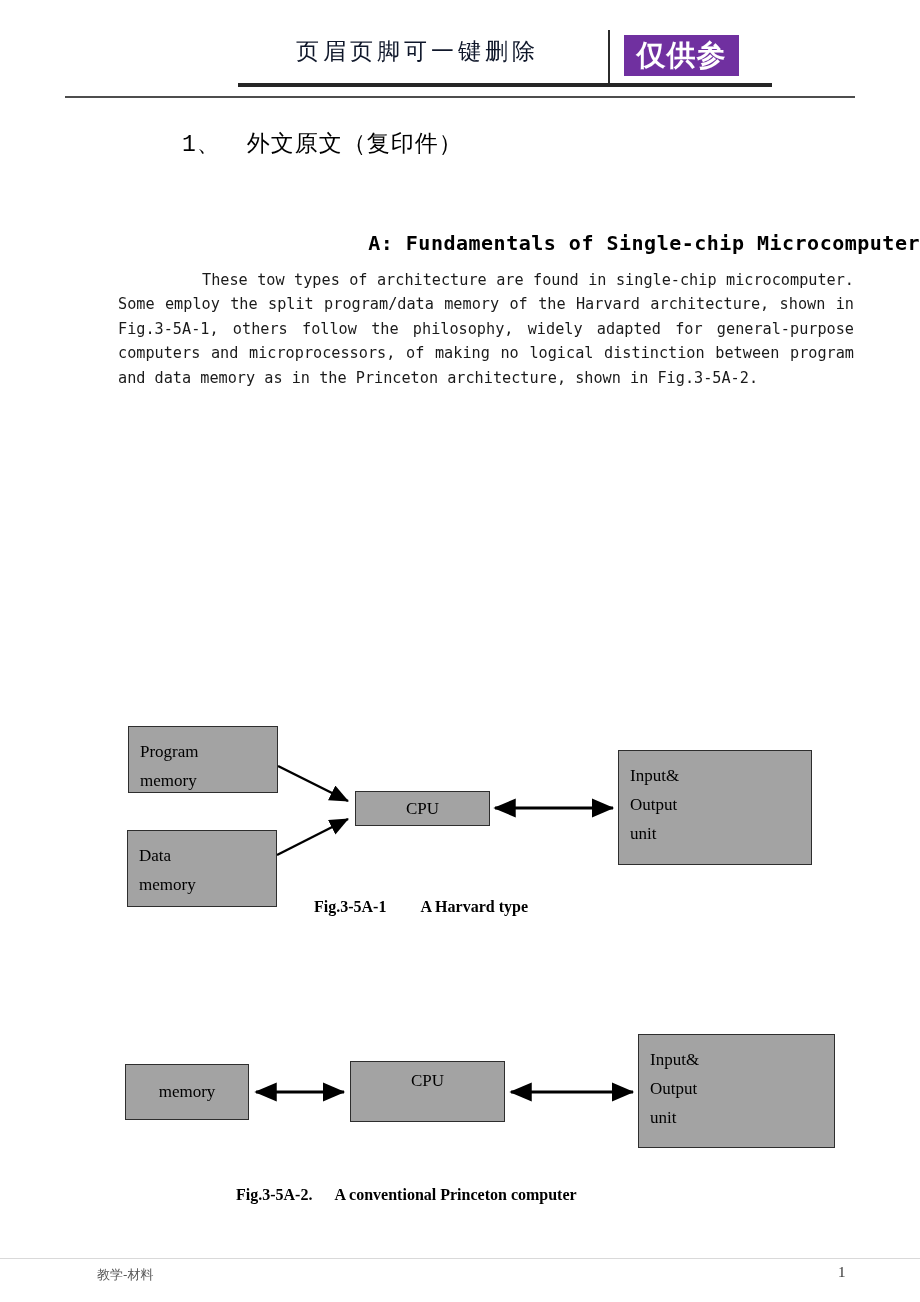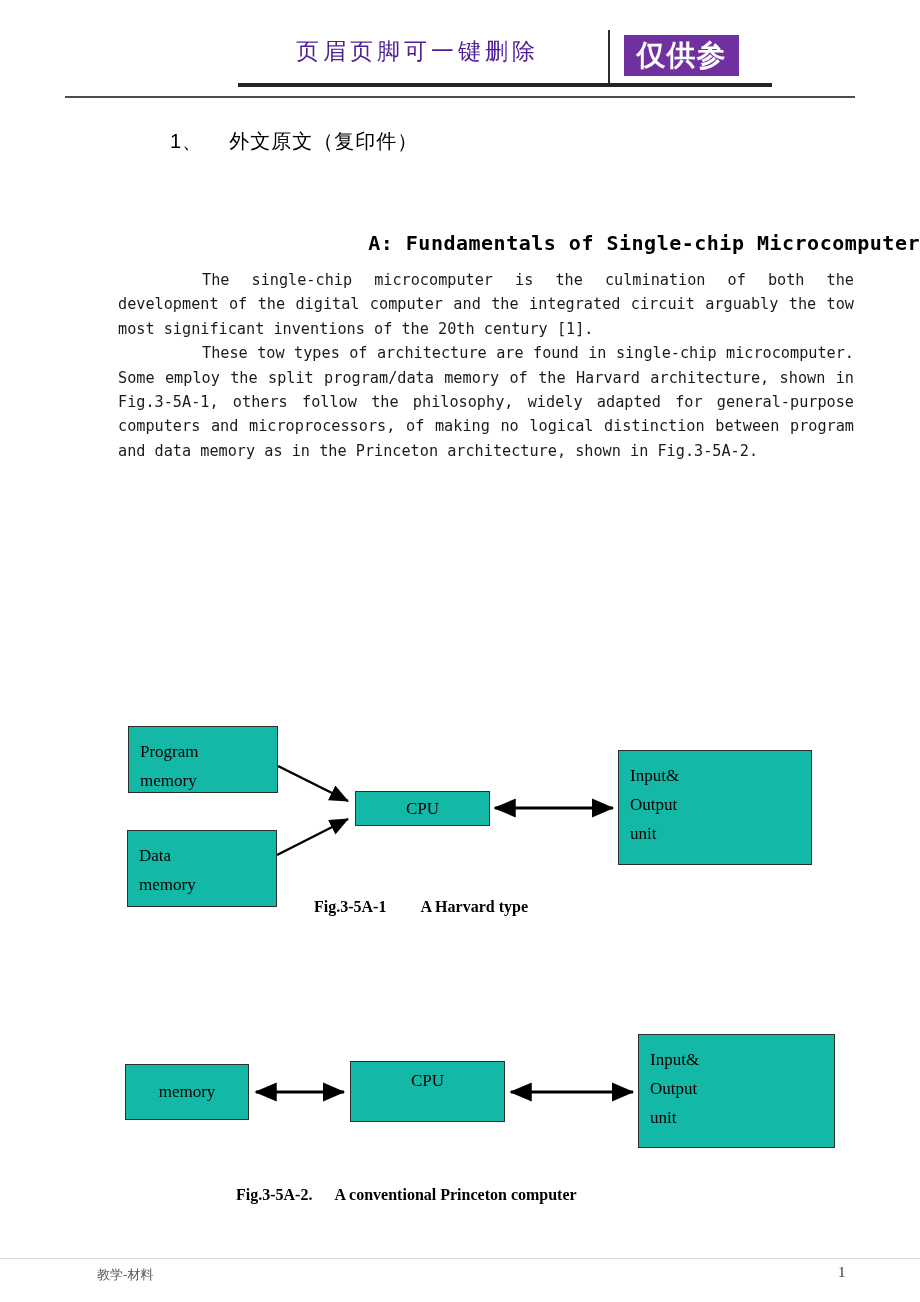--- a/index.html
+++ b/index.html
@@ -30,21 +30,21 @@
     width: 570px;
     height: 56px;
   }
   .header-watermark-text {
     position: absolute;
     left: 100px;
     top: 6px;
     font-family: "DejaVu Serif", "Liberation Serif", serif;
     font-size: 23px;
     letter-spacing: 4px;
-    color: #4c1d95;
+    color: #0f172a;
     white-space: nowrap;
   }
   .header-divider-vert {
     position: absolute;
     left: 412px;
     top: 0px;
     width: 2px;
     height: 54px;
     background: #2b2b2b;
   }
@@ -77,24 +77,24 @@
     left: 65px;
     top: 96px;
     width: 790px;
     height: 2px;
     background: #4d4d4d;
   }
 
   
   .doc-title {
     position: absolute;
-    left: 170px;
+    left: 182px;
     top: 128px;
-    font-family: Liberation Sans, sans-serif;
-    font-size: 20px;
+    font-family: Liberation Mono, monospace;
+    font-size: 23px;
     letter-spacing: 1px;
     white-space: nowrap;
   }
   .doc-title .num { margin-right: 26px; }
 
   
   .article-heading {
     position: absolute;
     left: 0; top: 231px;
     width: 920px;
@@ -131,21 +131,21 @@
     left: 0;
     width: 920px;
   }
   .fig1 { top: 700px; height: 235px; }
   .fig2 { top: 1020px; height: 215px; }
 
   .box {
     position: absolute;
     box-sizing: border-box;
     border: 1.5px solid #2e2e2e;
-    background: #14b8a6;
+    background: #a3a3a3;
     font-family: "Liberation Serif", "DejaVu Serif", serif;
     font-size: 17px;
     color: #000000;
   }
   .box .line {
     display: block;
     white-space: nowrap;
   }
   .box.pad-left {
     padding: 10px 0 0 11px;
@@ -219,21 +219,20 @@
   <div class="header-rule-full"></div>
 </div>
 
 <div class="doc-title">
   <span class="num">1、</span><span>外文原文（复印件）</span>
 </div>
 
 <div class="article-heading">A: Fundamentals of Single-chip Microcomputer</div>
 
 <div class="body-text">
-  <p class="p-1">The single-chip microcomputer is the culmination of both the development of the digital computer and the integrated circuit arguably the tow most significant inventions of the 20th century [1].</p>
   <p class="p-2">These tow types of architecture are found in single-chip microcomputer. Some employ the split program/data memory of the Harvard architecture, shown in Fig.3-5A-1, others follow the philosophy, widely adapted for general-purpose computers and microprocessors, of making no logical distinction between program and data memory as in the Princeton architecture, shown in Fig.3-5A-2.</p>
 </div>
 
 <div class="figure-area fig1">
 
   <svg class="connectors">
     <defs>
       <marker id="arrHead" markerWidth="9" markerHeight="9" refX="7.6" refY="3.4" orient="auto" markerUnits="strokeWidth">
         <path d="M0,0 L8,3.4 L0,6.8 z" fill="#000000"></path>
       </marker>

